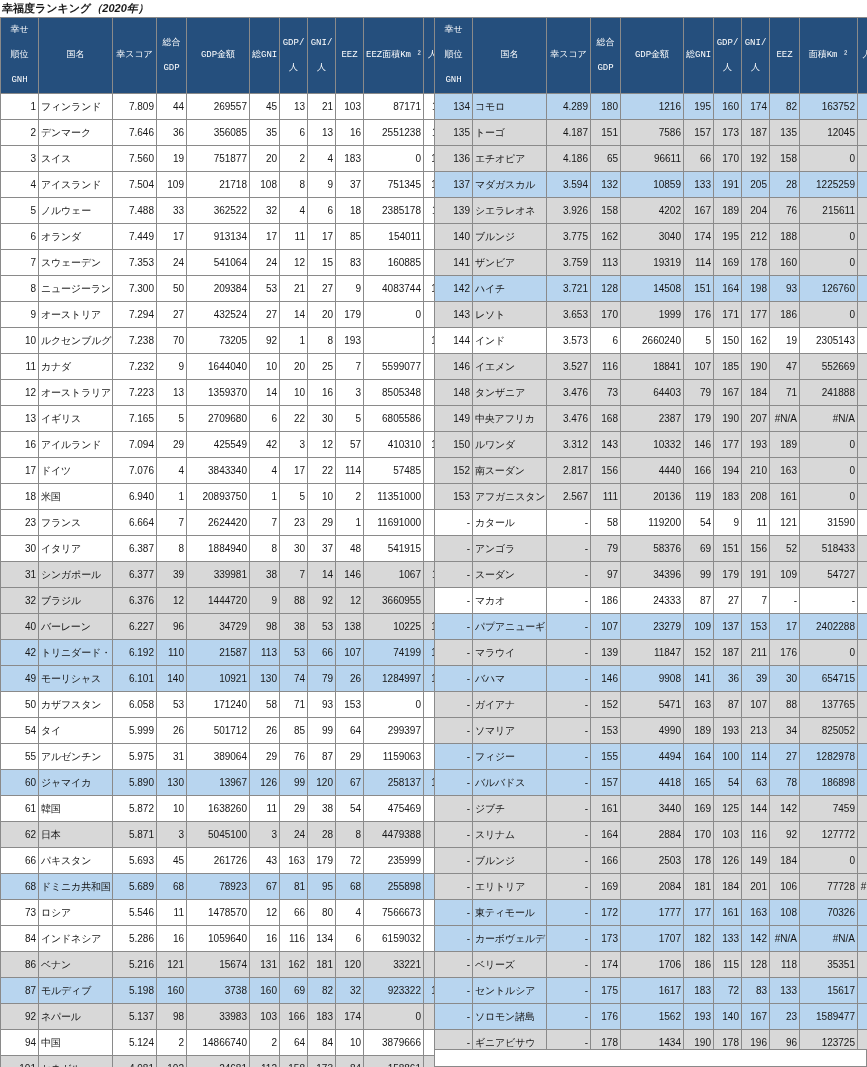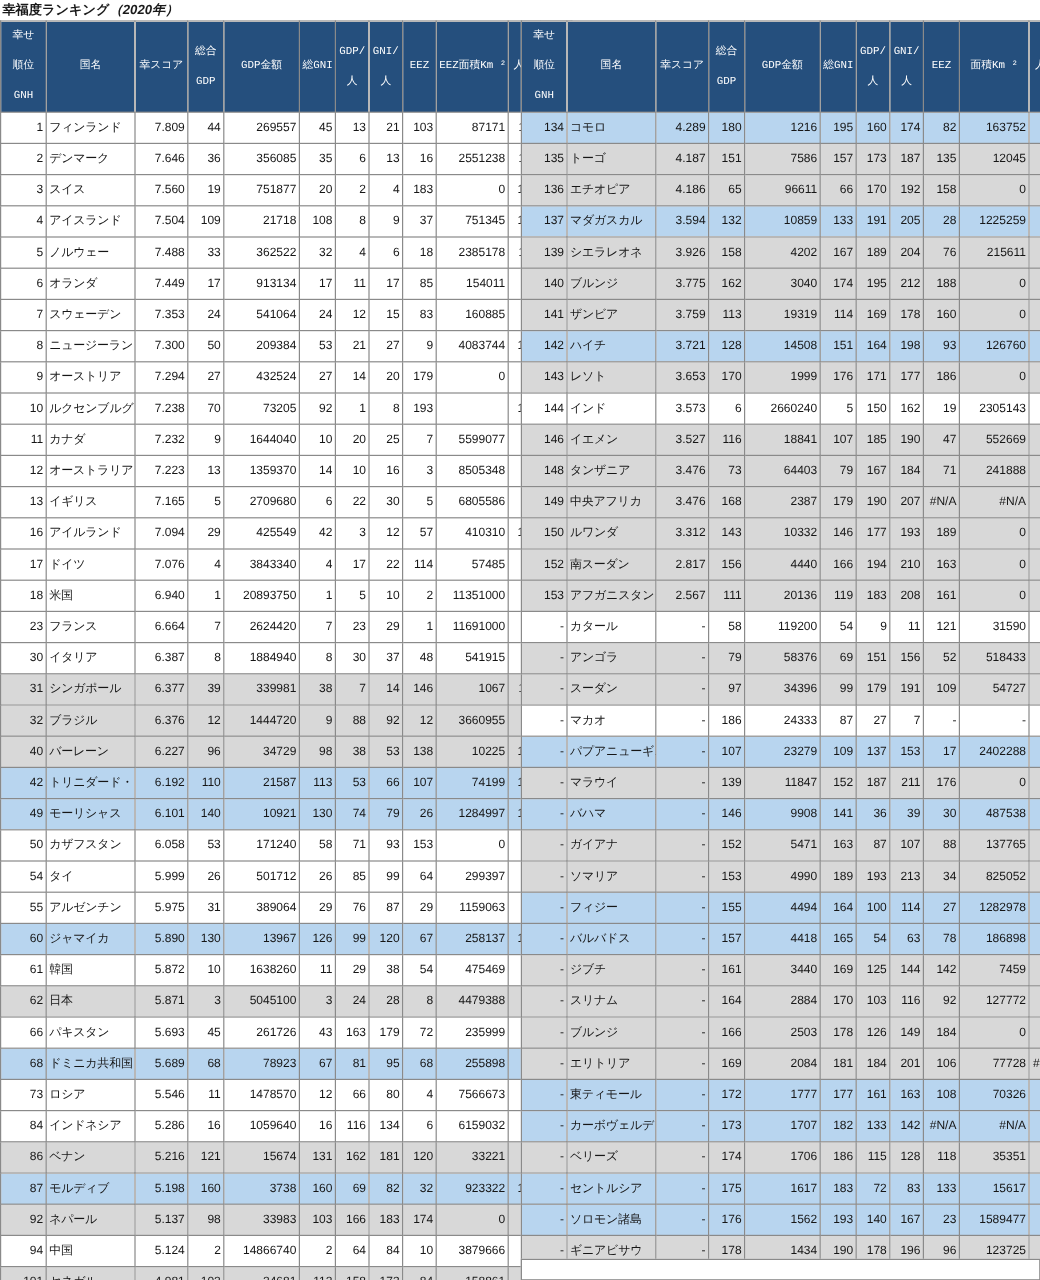--- a/index.html
+++ b/index.html
@@ -1026,21 +1026,21 @@
         <tr class="rw-blue">
           <td class="num">-</td>
           <td class="name">バハマ</td>
           <td class="num">-</td>
           <td class="num">146</td>
           <td class="num">9908</td>
           <td class="num">141</td>
           <td class="num">36</td>
           <td class="num">39</td>
           <td class="num">30</td>
-          <td class="num">487538</td>
+          <td class="num">654715</td>
           <td class="num">175</td>
         </tr>
         <tr class="rw-grey">
           <td class="num">-</td>
           <td class="name">ガイアナ</td>
           <td class="num">-</td>
           <td class="num">152</td>
           <td class="num">5471</td>
           <td class="num">163</td>
           <td class="num">87</td>

